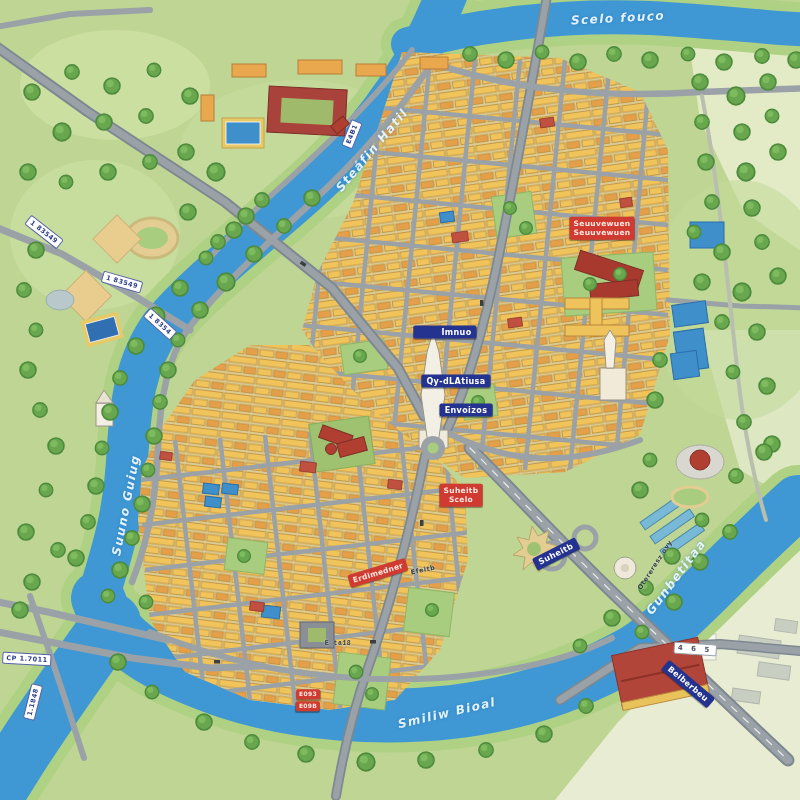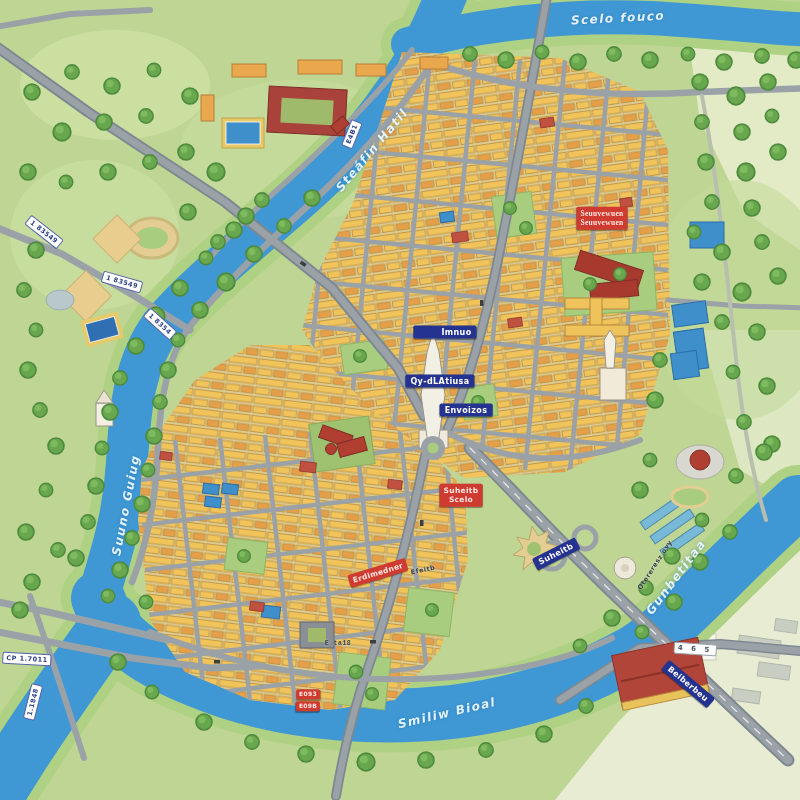--- a/index.html
+++ b/index.html
@@ -380,26 +380,26 @@
 </svg>
 
 <div>
   <div class="lbl river-label" style="left:618px;top:18px;transform:translate(-50%,-50%) rotate(-3deg);">Scelo fouco</div>
   <div class="lbl river-label" style="left:372px;top:150px;transform:translate(-50%,-50%) rotate(-50deg);">Steáfin Hatil</div>
   <div class="lbl river-label" style="left:126px;top:505px;transform:translate(-50%,-50%) rotate(-79deg);">Suuno Guiug</div>
   <div class="lbl river-label" style="left:447px;top:713px;transform:translate(-50%,-50%) rotate(-13deg);">Smiliw Bioal</div>
   <div class="lbl river-label" style="left:676px;top:577px;transform:translate(-50%,-50%) rotate(-53deg);">Gunbetitaa</div>
 
   <div class="lbl poi-blue" style="left:445px;top:332px;padding-left:28px;">Imnuo</div>
-  <div class="lbl poi-blue" style="left:440px;top:381px;">Qy-dLAtiusa</div>
+  <div class="lbl poi-blue" style="left:456px;top:381px;">Qy-dLAtiusa</div>
   <div class="lbl poi-blue" style="left:466px;top:410px;">Envoizos</div>
   <div class="lbl poi-blue" style="left:556px;top:554px;transform:translate(-50%,-50%) rotate(-27deg);">Suheitb</div>
   <div class="lbl poi-blue" style="left:688px;top:684px;transform:translate(-50%,-50%) rotate(40deg);">Beiberbeu</div>
 
-  <div class="lbl poi-red" style="left:602px;top:218px;font-family:Liberation Serif, serif;">
+  <div class="lbl poi-red" style="left:602px;top:228px;">
     <div>Seuuvewuen</div>
     <div>Seuuvewuen</div>
   </div>
   <div class="lbl poi-red" style="left:461px;top:495px;">
     <div>Suheitb</div>
     <div>Scelo</div>
   </div>
   <div class="lbl poi-red" style="left:378px;top:573px;transform:translate(-50%,-50%) rotate(-17deg);">Erdimedner</div>
   <div class="lbl poi-red small" style="left:308px;top:694px;">E093</div>
   <div class="lbl poi-red small" style="left:308px;top:706px;">E09B</div>

